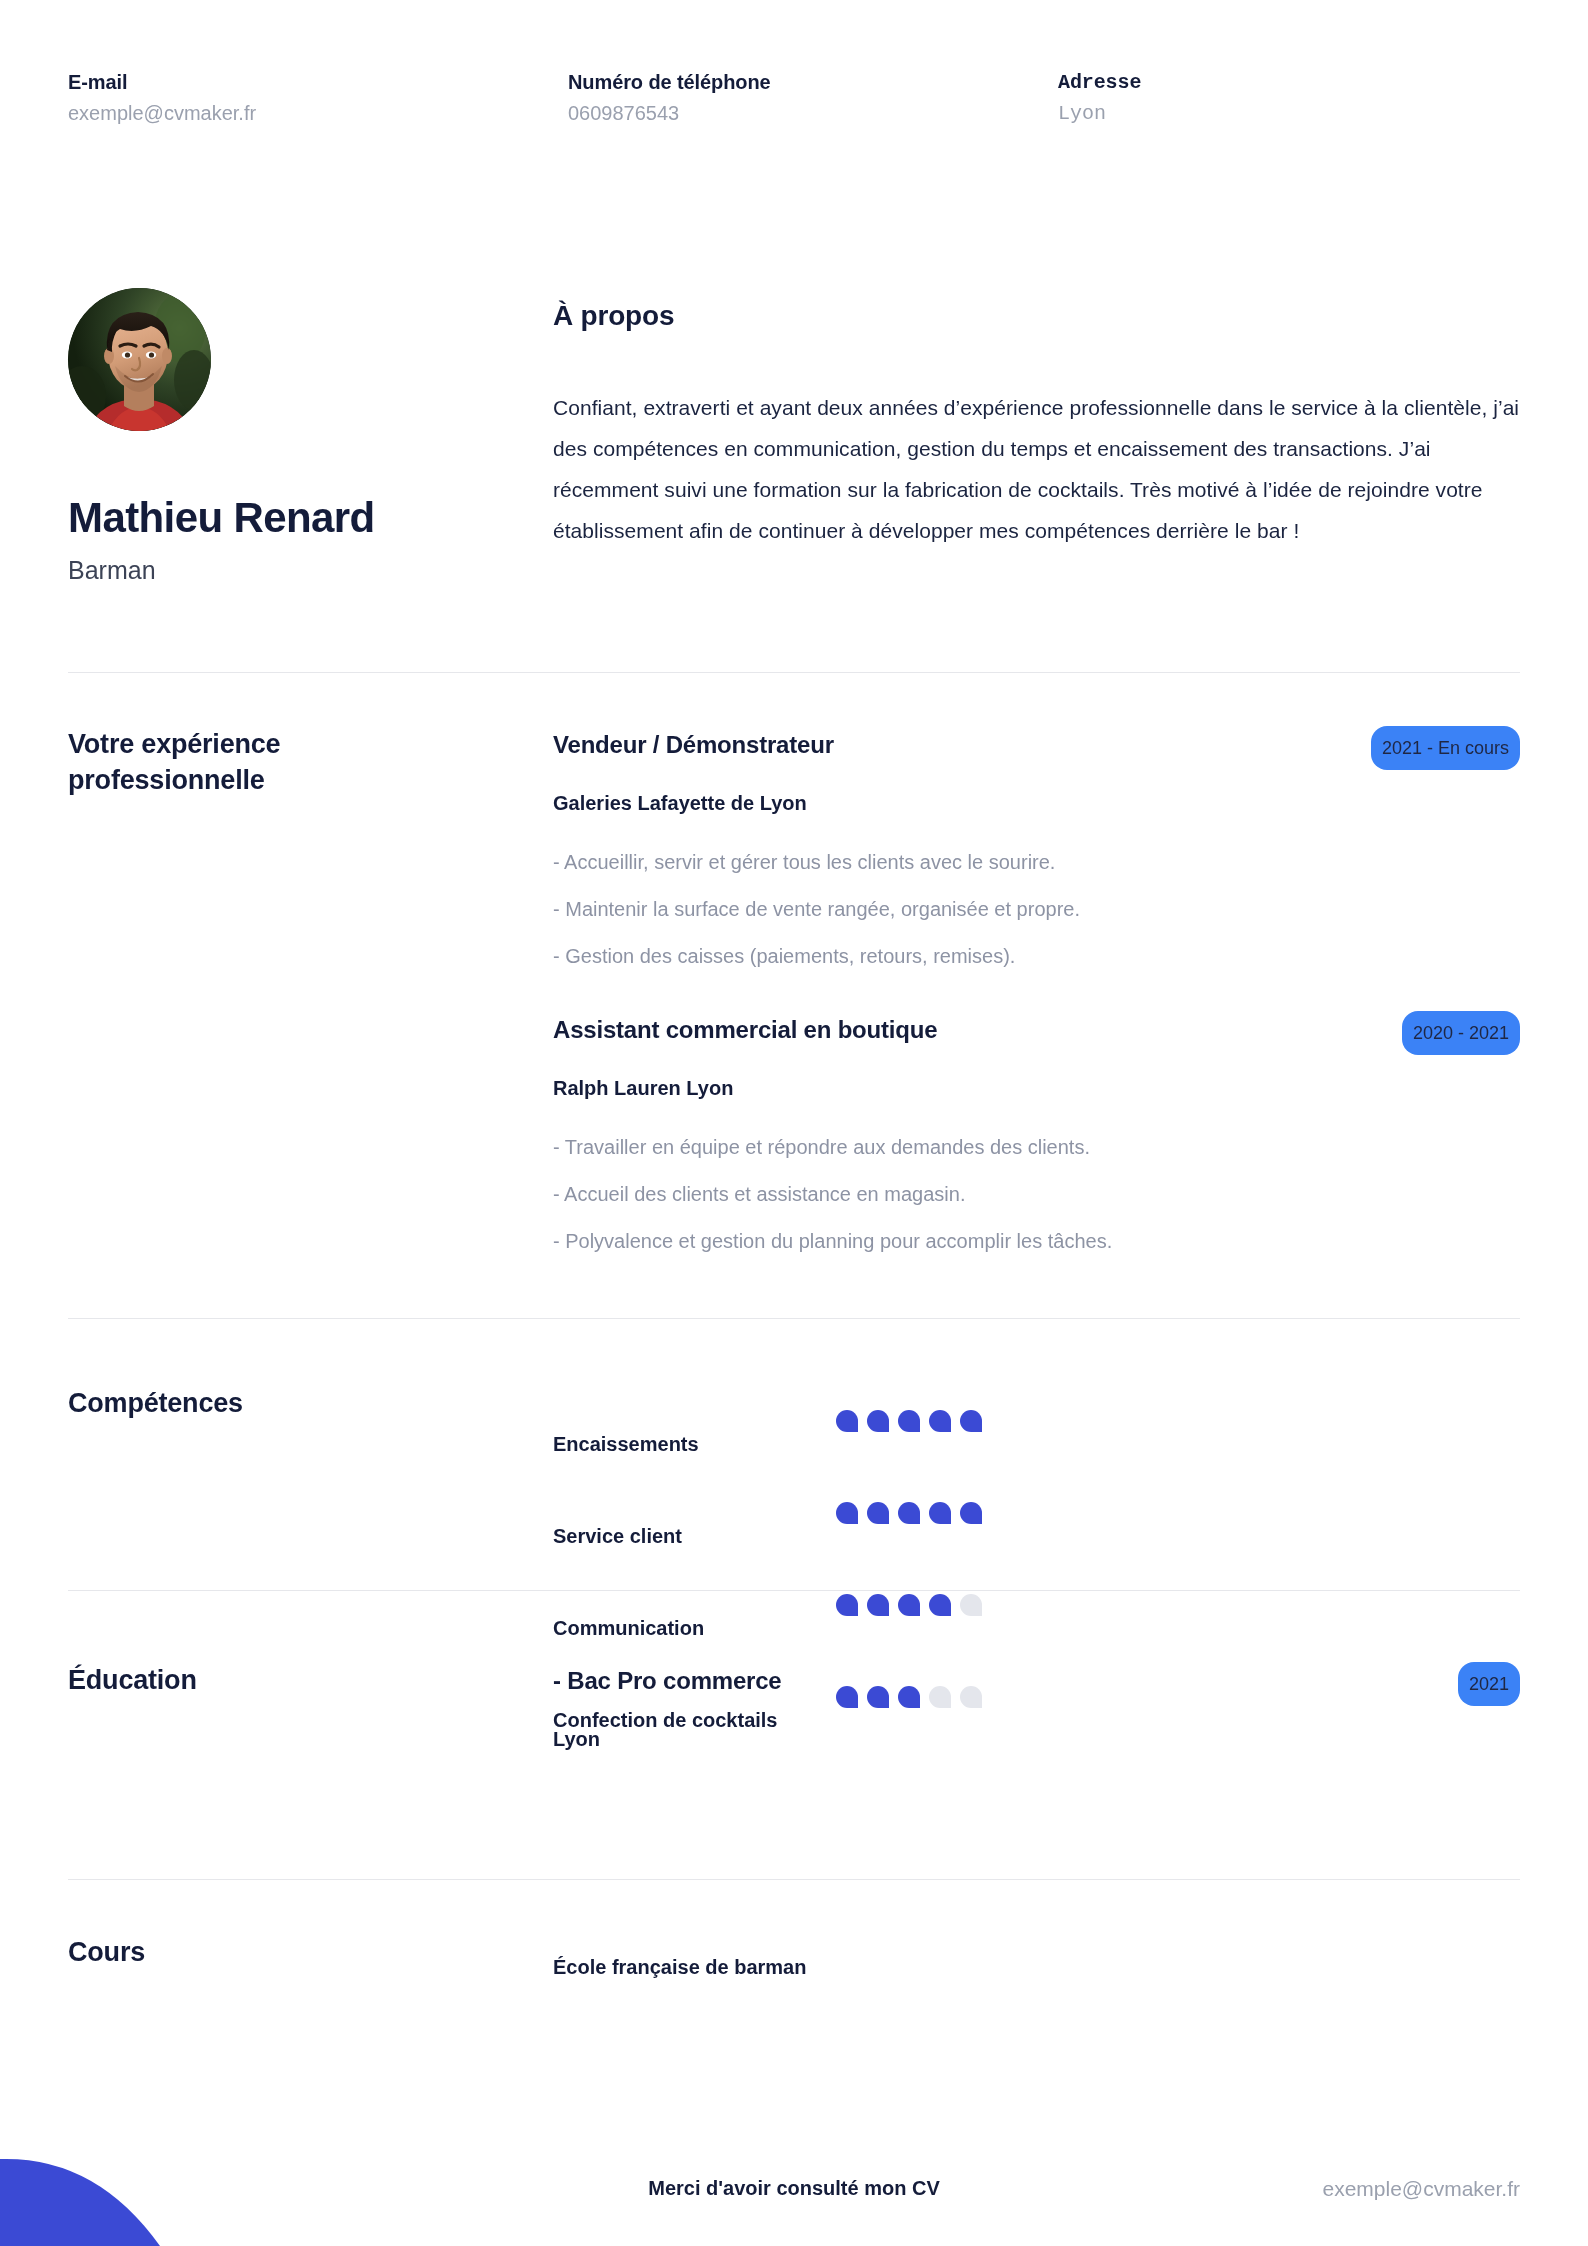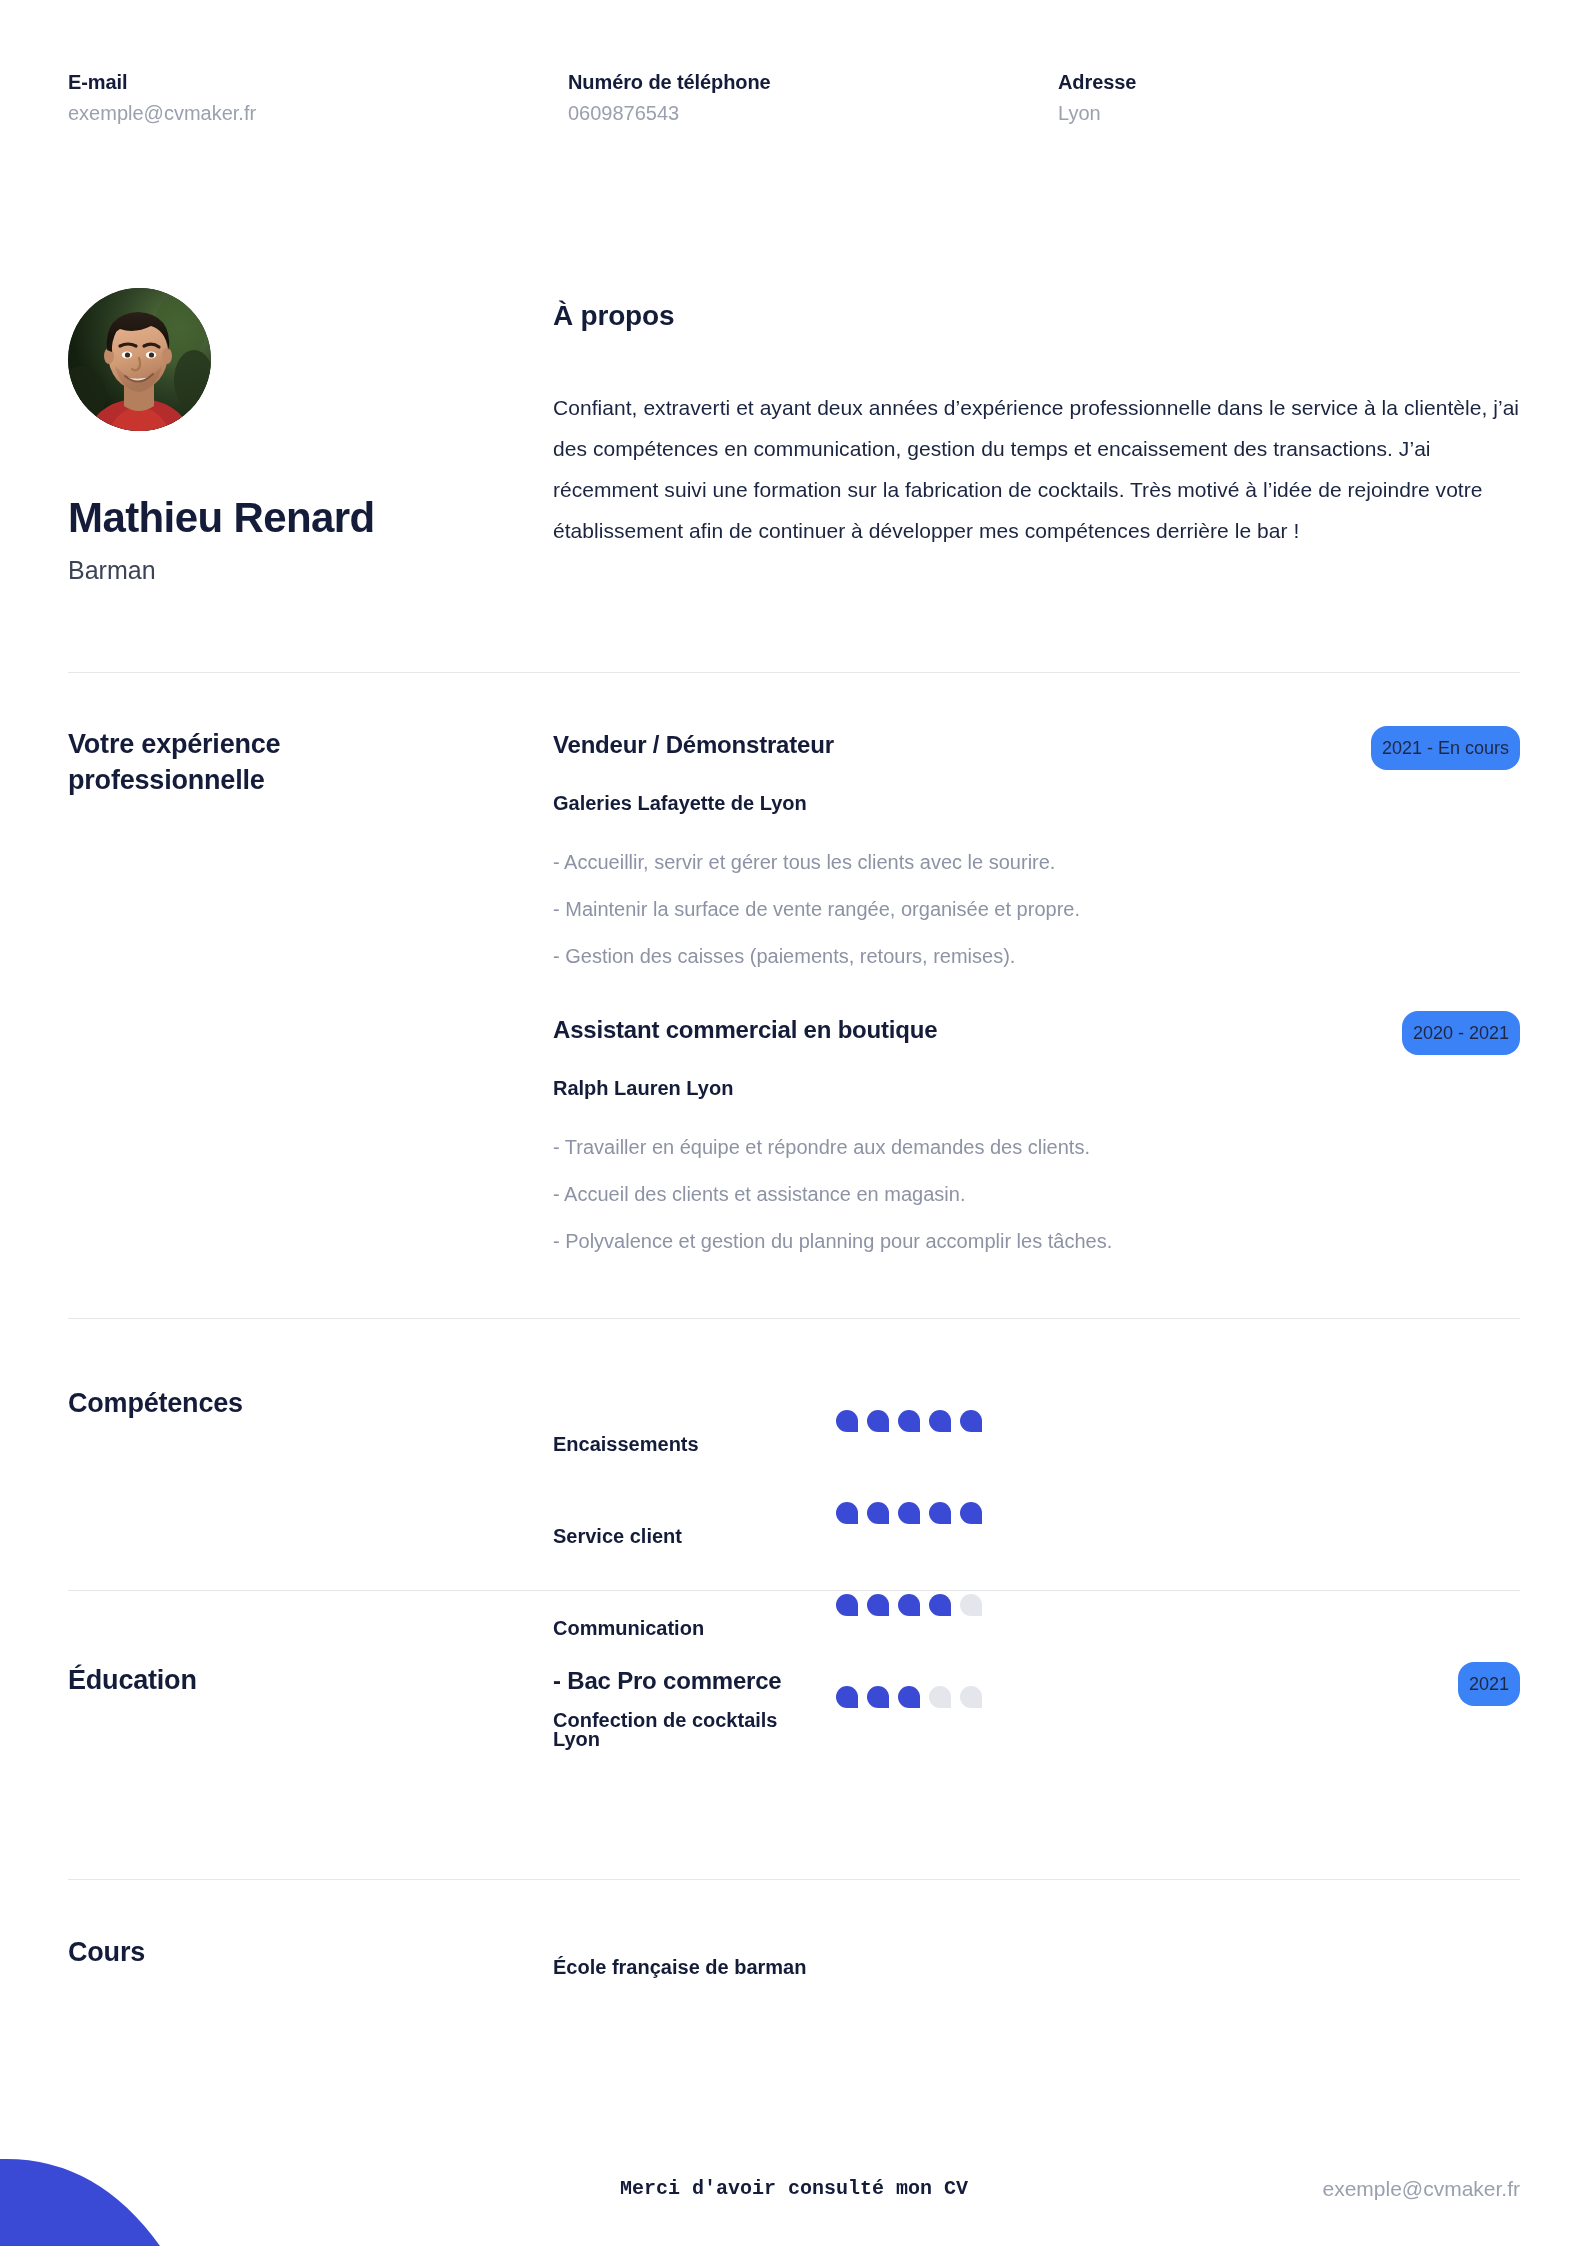--- a/index.html
+++ b/index.html
@@ -18,21 +18,21 @@
   
   .contact-bar {
     position:absolute;
     left:68px; top:70px;
     width:1452px;
     display:flex;
   }
   .contact-block { display:flex; flex-direction:column; }
   .contact-block.email { width:500px; }
   .contact-block.phone { width:490px; }
-  .contact-block.address { width:400px; }
+  .contact-block.address { width:400px;font-family:Liberation Mono, monospace; }
   .contact-label {
     font-size:20px; font-weight:bold;
     color:#141c3a; letter-spacing:-0.1px;
     line-height:1.25;
   }
   .contact-value {
     font-size:20px; font-weight:400;
     color:#9aa0ae; margin-top:6px;
     line-height:1.25;
   }
@@ -148,21 +148,20 @@
   }
   .dot.on { background:#3b4ad4; }
 
   
   .footer-note {
     position:absolute;
     left:0; top:2177px; width:1588px;
     text-align:center;
     font-size:20px; font-weight:bold;
     color:#141c3a;
-    font-family:Liberation Mono, monospace;
   }
   .footer-mail {
     position:absolute;
     right:68px; top:2177px;
     font-size:21px; font-weight:400;
     color:#9aa0ae;
   }
   .corner-wave {
     position:absolute;
     left:0; bottom:0;

